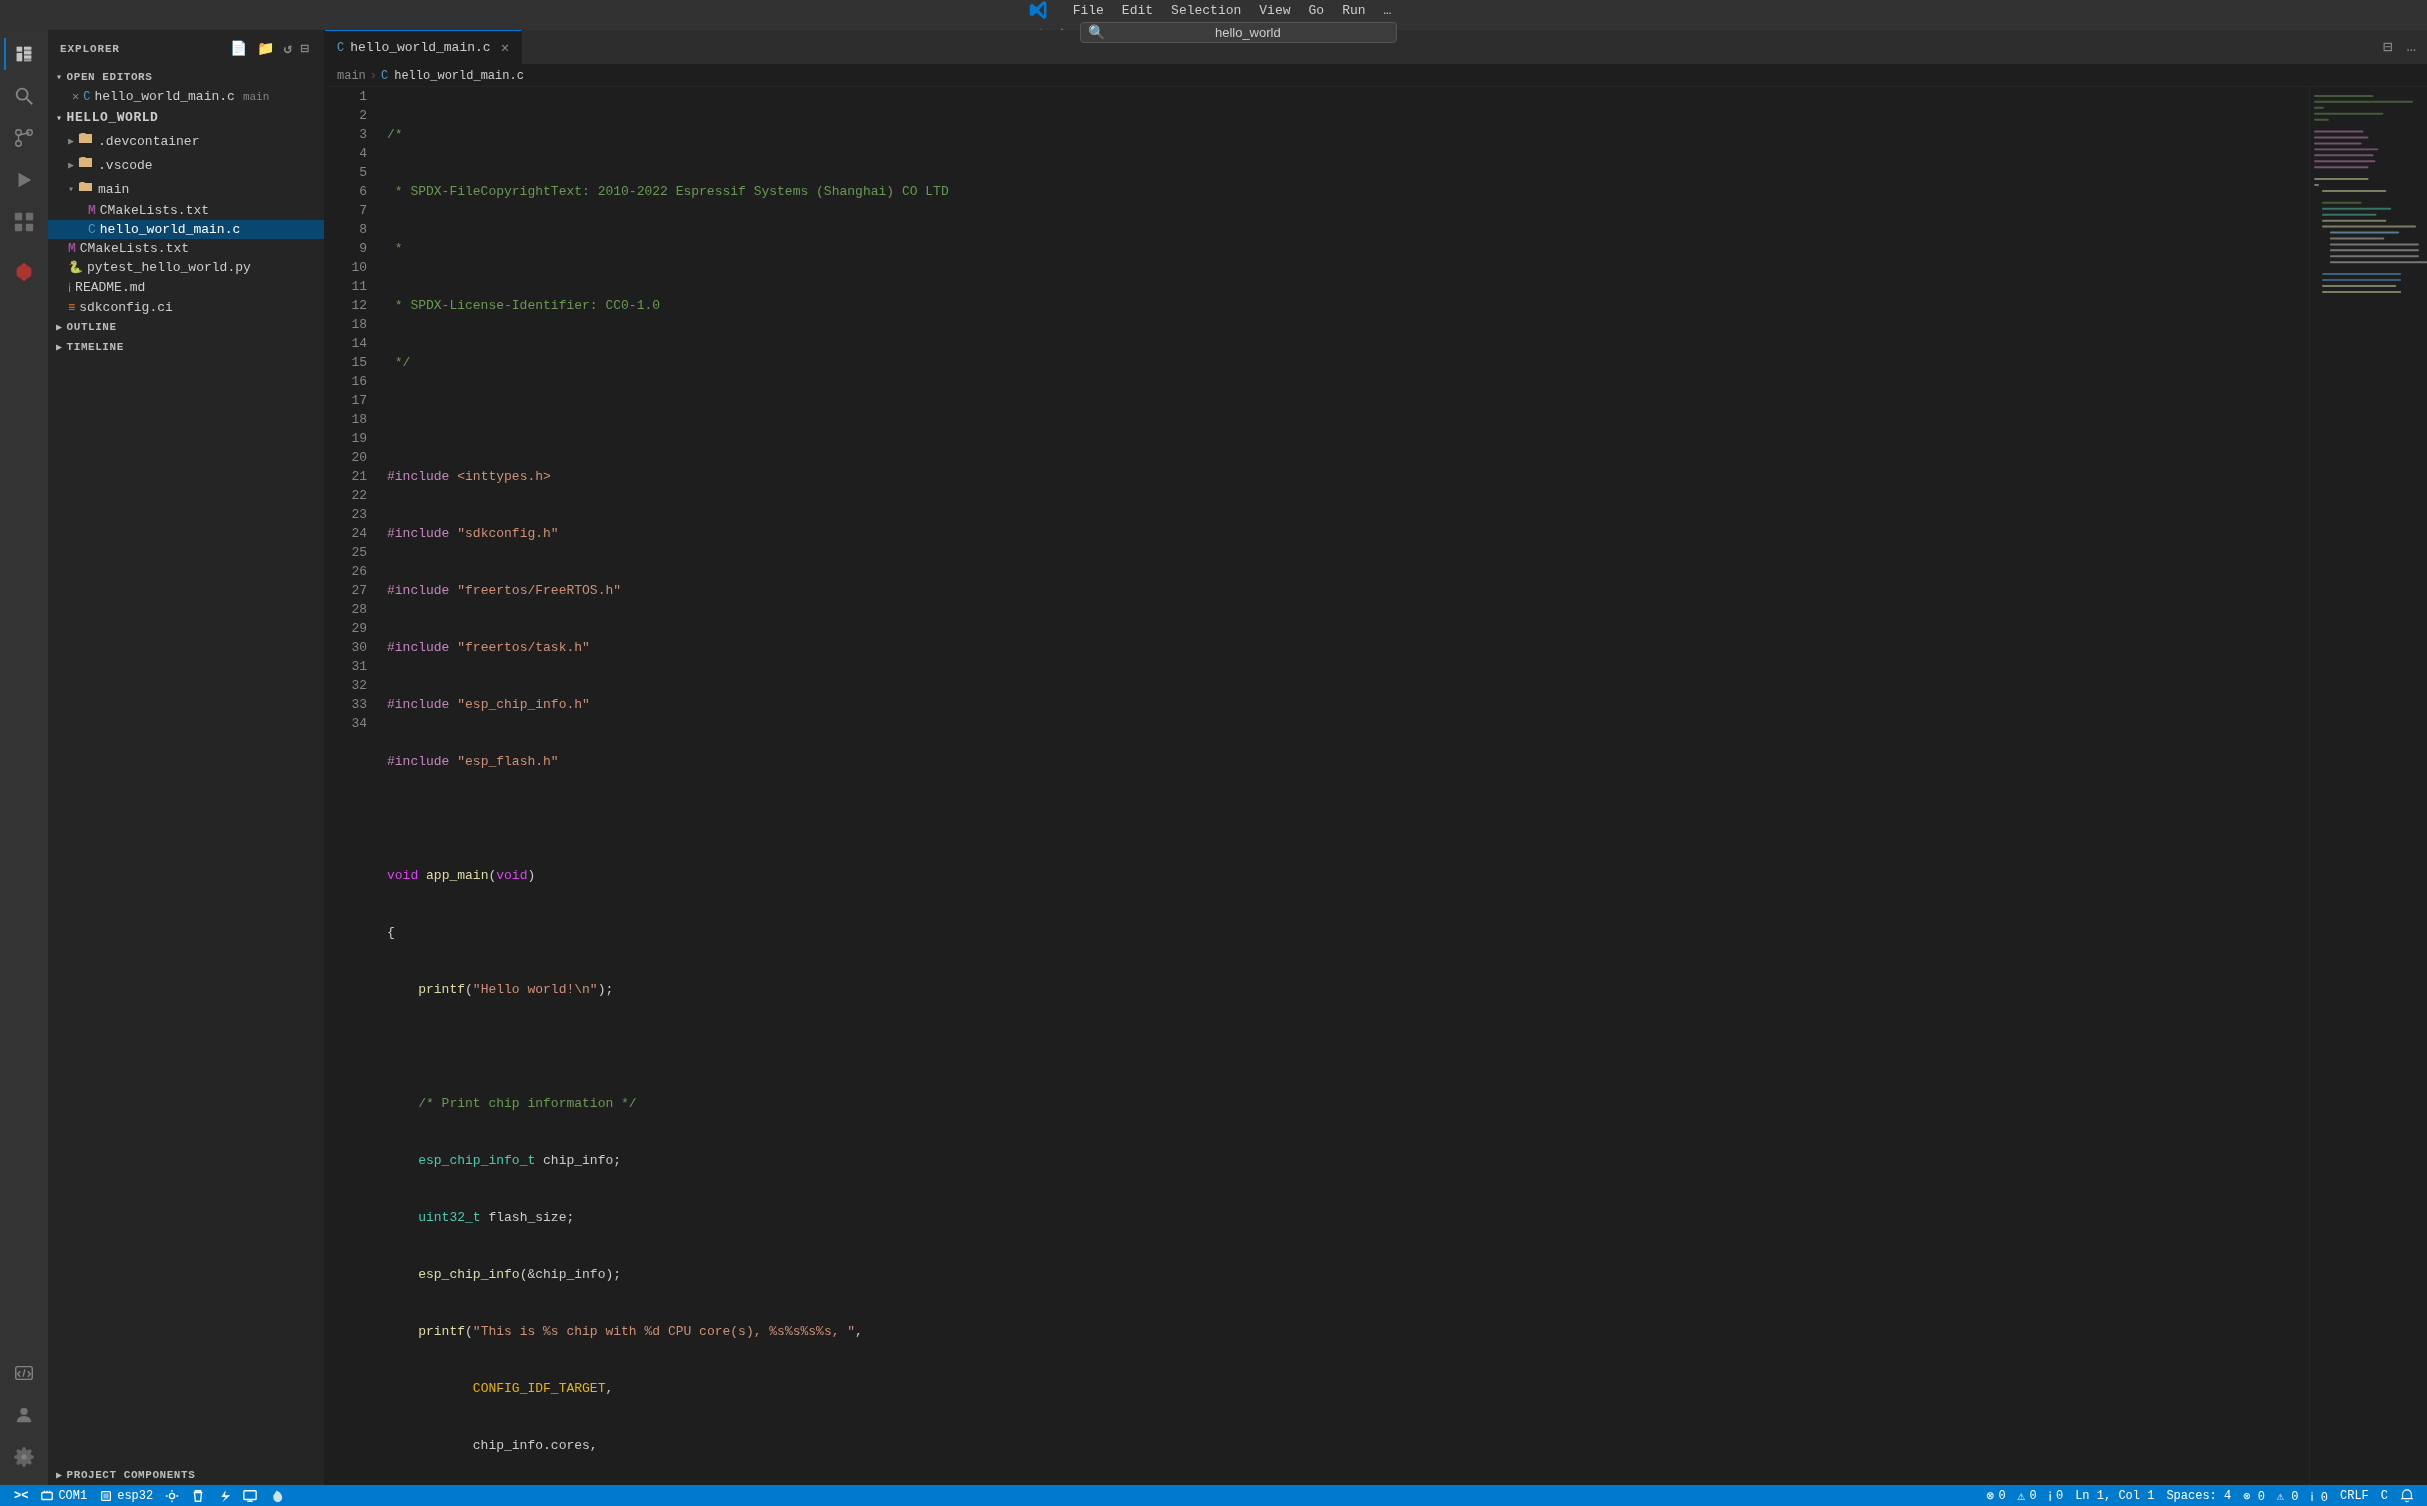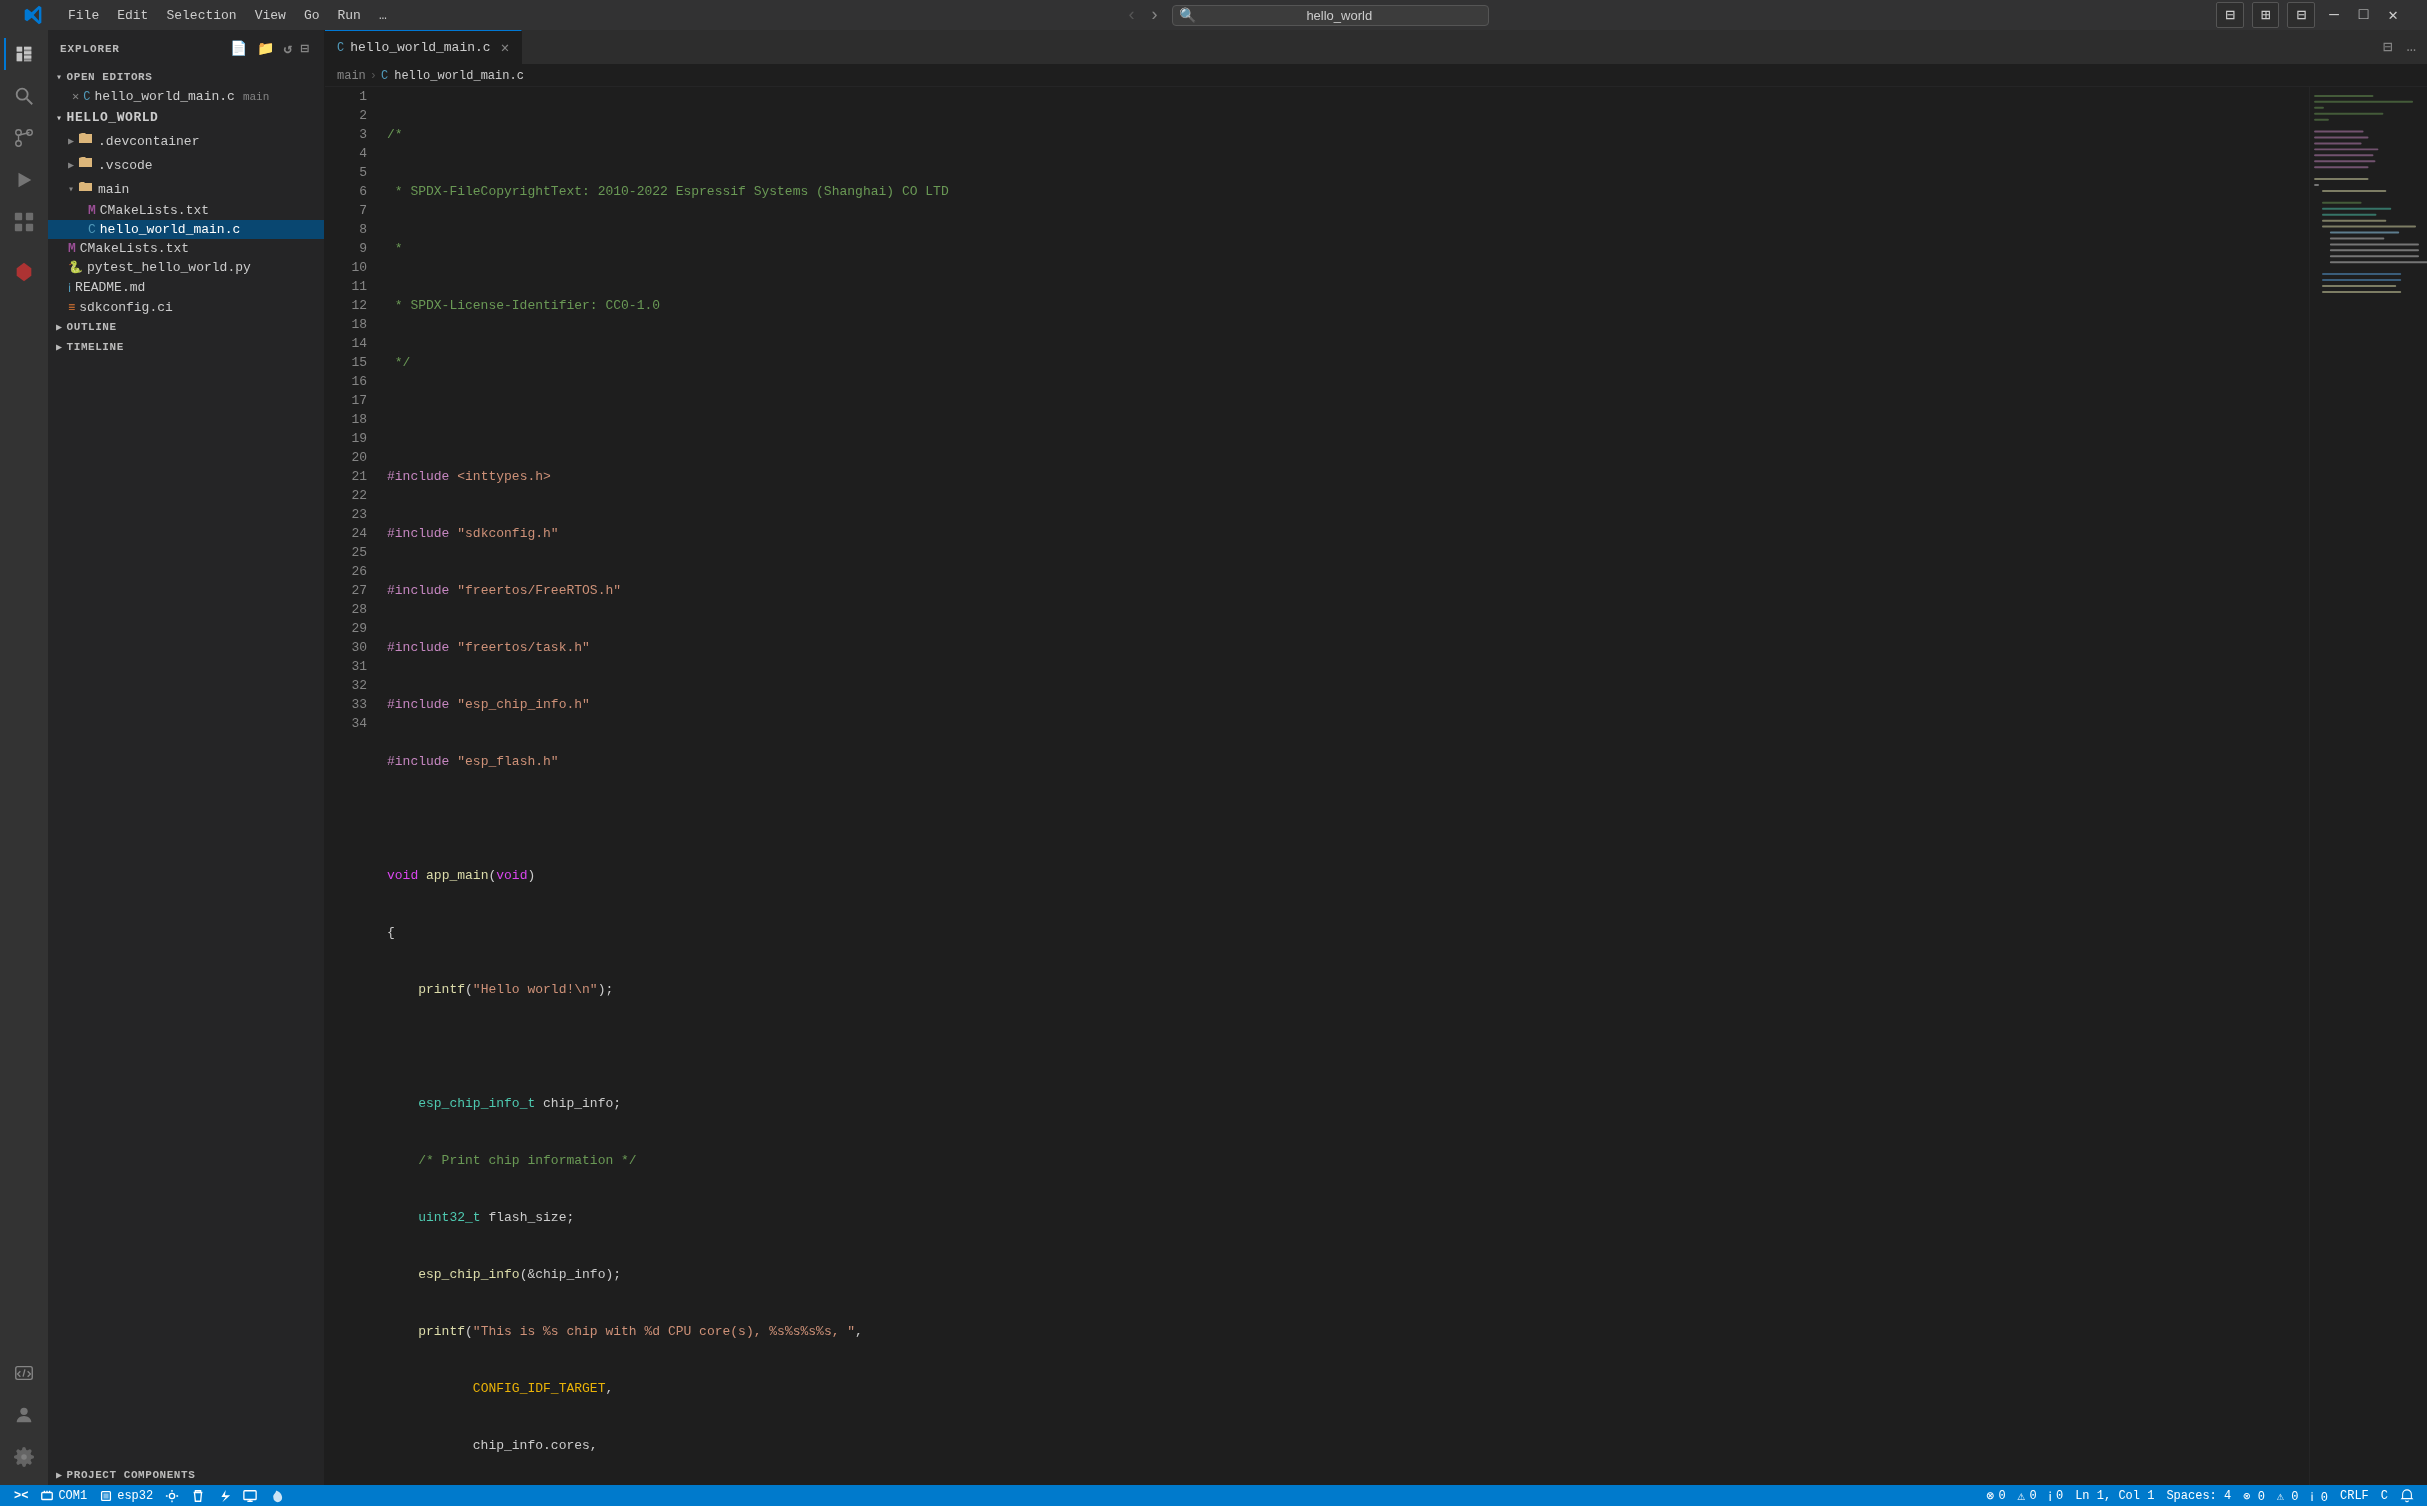--- a/index.html
+++ b/index.html
@@ -13,22 +13,23 @@
       font-size: 13px;
     }
 
     
     .title-bar {
       height: 30px;
       background: #323233;
       display: flex;
       align-items: center;
       justify-content: space-between;
-      padding: 0 24px;
+      padding: 0 8px;
       user-select: none;
+      flex-direction: column;
     }
     .title-bar-left {
       display: flex;
       align-items: center;
       gap: 12px;
     }
     .title-bar-menu {
       display: flex;
       align-items: center;
       gap: 2px;
@@ -618,22 +619,22 @@
           <span class="code-line"><span class="c-include">#include</span> <span class="c-string">"sdkconfig.h"</span></span>
           <span class="code-line"><span class="c-include">#include</span> <span class="c-string">"freertos/FreeRTOS.h"</span></span>
           <span class="code-line"><span class="c-include">#include</span> <span class="c-string">"freertos/task.h"</span></span>
           <span class="code-line"><span class="c-include">#include</span> <span class="c-string">"esp_chip_info.h"</span></span>
           <span class="code-line"><span class="c-include">#include</span> <span class="c-string">"esp_flash.h"</span></span>
           <span class="code-line"> </span>
           <span class="code-line"><span class="c-keyword">void</span> <span class="c-func">app_main</span><span class="c-plain">(</span><span class="c-keyword">void</span><span class="c-plain">)</span></span>
           <span class="code-line"><span class="c-plain">{</span></span>
           <span class="code-line"><span class="c-plain">    </span><span class="c-func">printf</span><span class="c-plain">(</span><span class="c-string">"Hello world!\n"</span><span class="c-plain">);</span></span>
           <span class="code-line"> </span>
+          <span class="code-line"><span class="c-plain">    </span><span class="c-comment">/* Print chip information */</span></span>
           <span class="code-line"><span class="c-plain">    </span><span class="c-type">esp_chip_info_t</span><span class="c-plain"> chip_info;</span></span>
-          <span class="code-line"><span class="c-plain">    </span><span class="c-comment">/* Print chip information */</span></span>
           <span class="code-line"><span class="c-plain">    </span><span class="c-type">uint32_t</span><span class="c-plain"> flash_size;</span></span>
           <span class="code-line"><span class="c-plain">    </span><span class="c-func">esp_chip_info</span><span class="c-plain">(&amp;chip_info);</span></span>
           <span class="code-line"><span class="c-plain">    </span><span class="c-func">printf</span><span class="c-plain">(</span><span class="c-string">"This is %s chip with %d CPU core(s), %s%s%s%s, "</span><span class="c-plain">,</span></span>
           <span class="code-line"><span class="c-plain">           </span><span class="c-macro">CONFIG_IDF_TARGET</span><span class="c-plain">,</span></span>
           <span class="code-line"><span class="c-plain">           chip_info.cores,</span></span>
           
           
           
           
           

